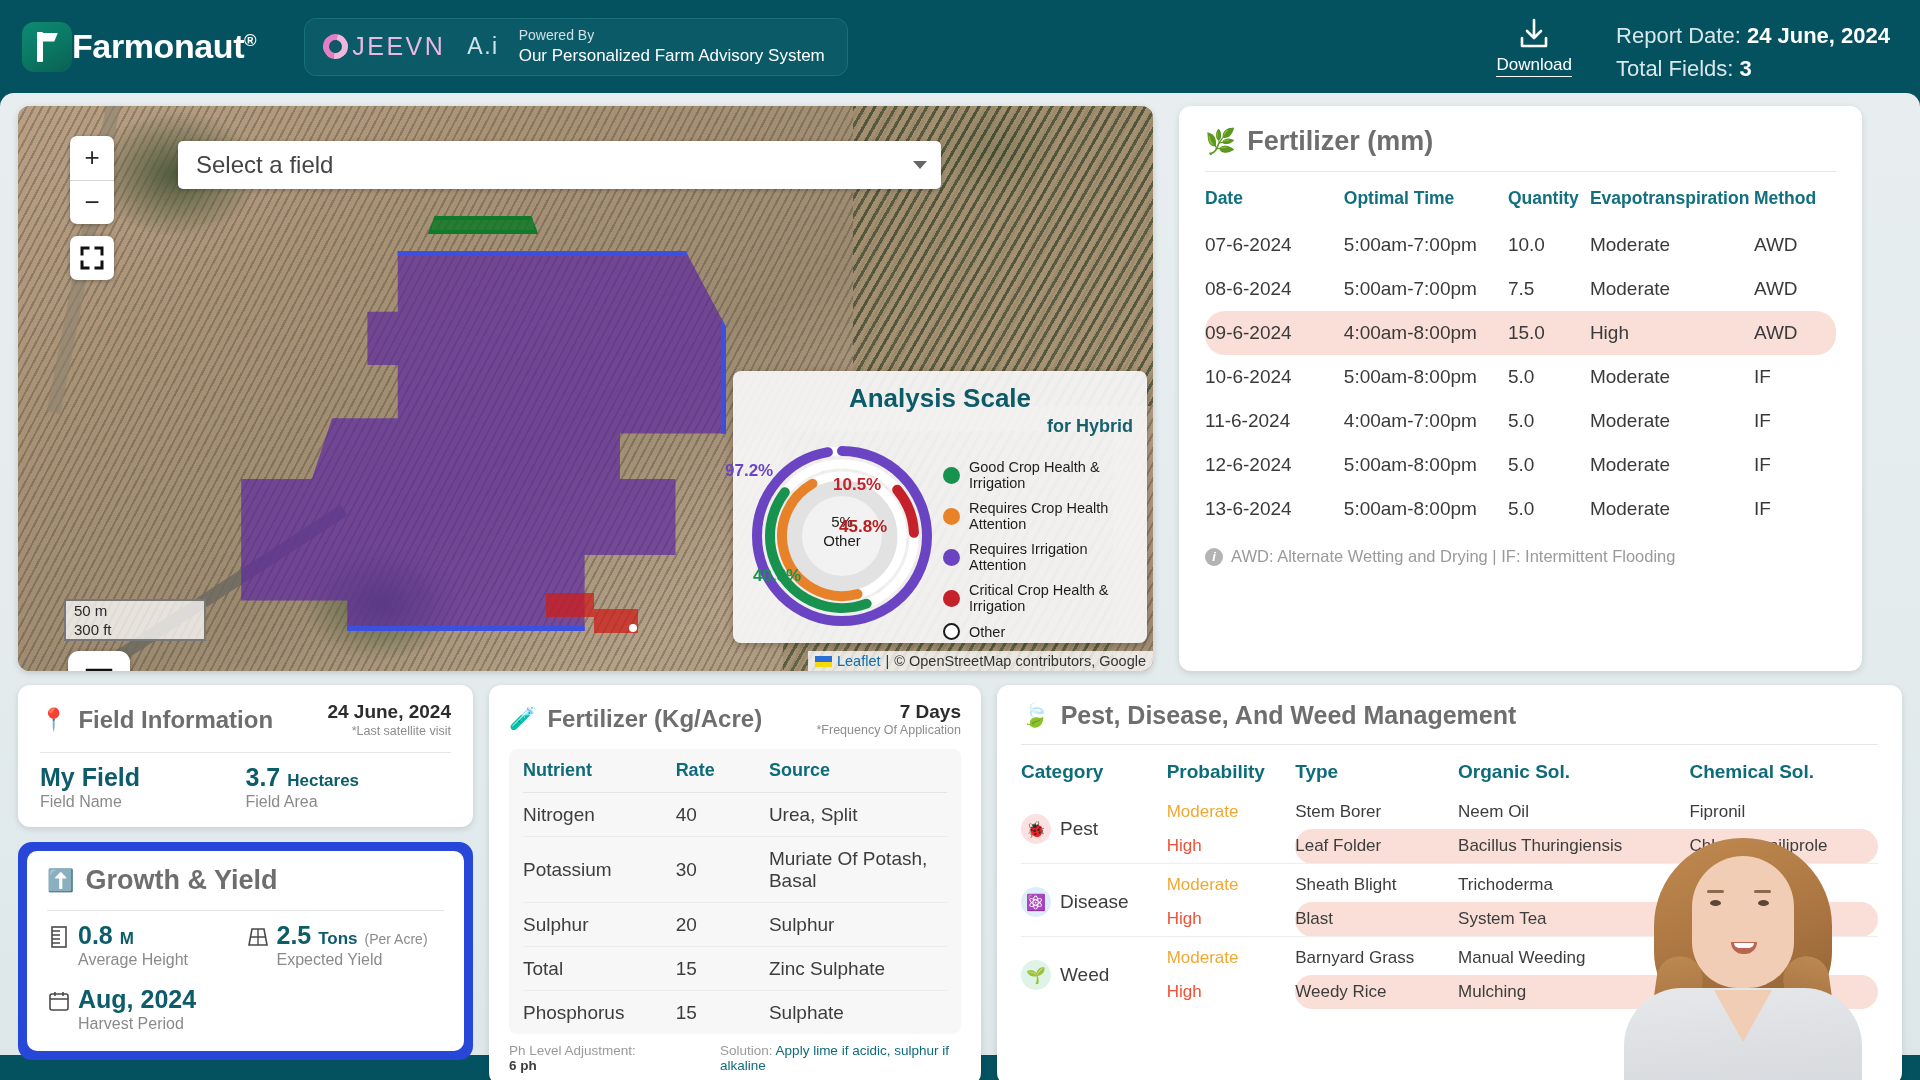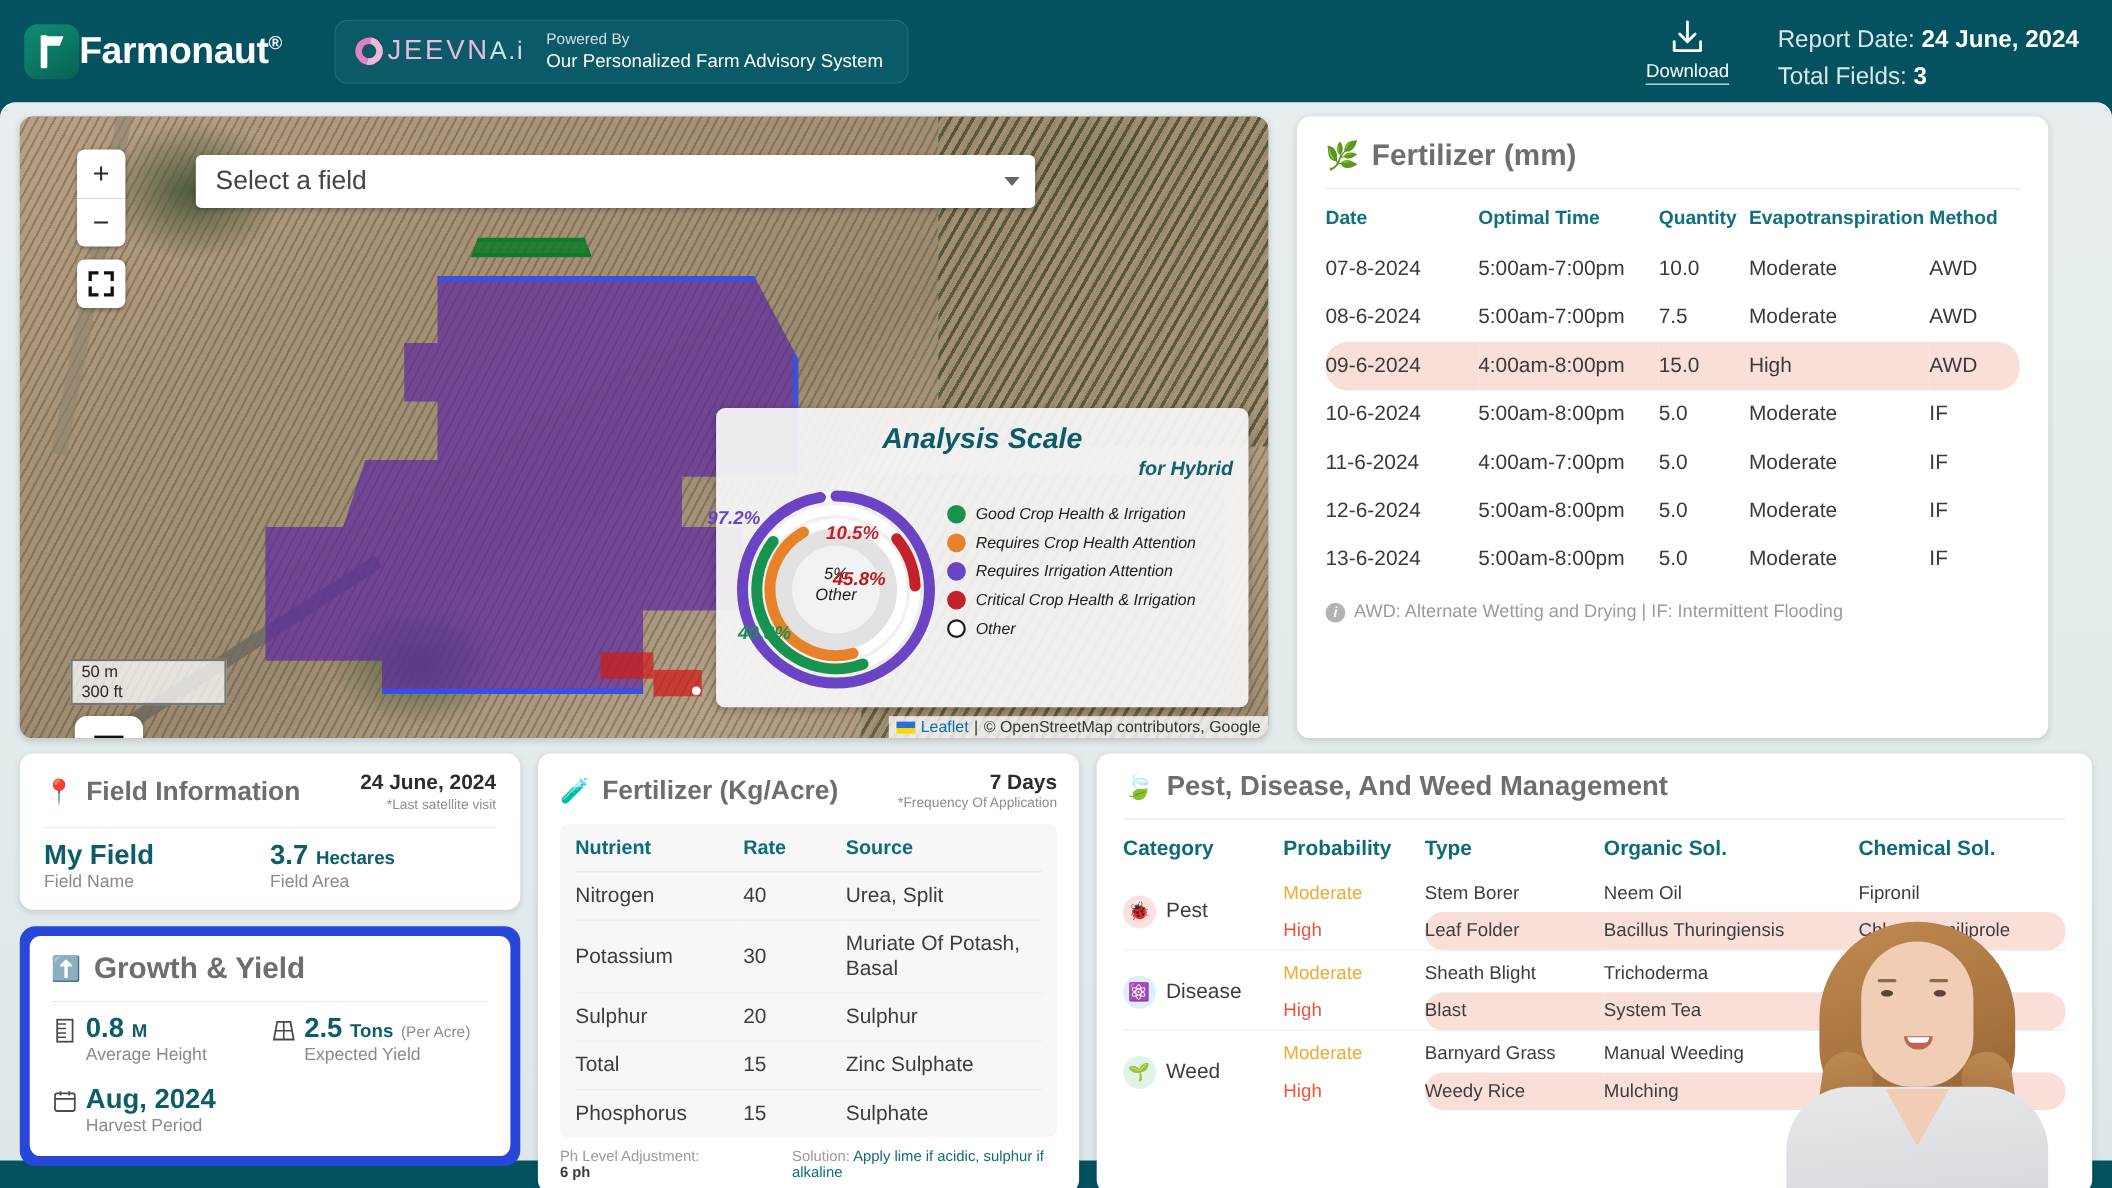--- a/index.html
+++ b/index.html
@@ -43,21 +43,21 @@
   }
   .jeevn-mark { display: flex; align-items: center; }
   .jeevn-ring {
     width: 25px; height: 25px; border-radius: 50%;
     border: 6px solid #e37fc4; border-right-color: #f0b7dd; border-bottom-color: #f0b7dd;
     transform: rotate(-35deg);
   }
   .jeevn-word {
     color: #e9b9e0; font-size: 25px; letter-spacing: 2.5px; margin-left: 4px; font-weight: 500;
   }
-  .jeevn-ai { color: #cfe3ea; font-size: 23px; letter-spacing: 1.5px; margin-left: 0; }
+  .jeevn-ai { color: #cfe3ea; font-size: 23px; letter-spacing: 1.5px; margin-left: 22px; }
   .jeevn-txt { margin-left: 20px; line-height: 1.28; }
   .jeevn-pw { color: #cfe0e4; font-size: 14px; }
   .jeevn-sub { color: #ffffff; font-size: 17px; }
 
   .hdr-right {
     position: absolute; right: 30px; top: 12px; display: flex; align-items: flex-start;
   }
   .download-btn {
     display: flex; flex-direction: column; align-items: center; cursor: pointer; margin-right: 44px;
     padding-top: 6px;
@@ -167,24 +167,23 @@
   .field-select {
     position: absolute; left: 160px; top: 35px; width: 763px; height: 48px; background: #fff;
     border-radius: 5px; box-shadow: 0 1px 4px rgba(0,0,0,.25);
     display: flex; align-items: center; justify-content: space-between; padding: 0 14px 0 18px;
     font-size: 24px; color: #444; cursor: pointer;
   }
   .caret { width: 0; height: 0; border-left: 7px solid transparent; border-right: 7px solid transparent; border-top: 8px solid #666; }
 
   
   .analysis {
-    position: absolute; right: 18px; bottom: 28px; width: 484px; height: 272px;
+    position: absolute; right: 6px; bottom: 28px; width: 414px; height: 272px;
     background: rgba(247,247,247,.93); border-radius: 8px; box-shadow: 0 2px 8px rgba(0,0,0,.25);
     padding: 12px 14px 0 14px;
-    font-style: italic;
   }
   .an-title { text-align: center; color: #0c5b69; font-size: 26px; font-weight: bold; }
   .an-sub { text-align: right; color: #16606d; font-size: 18px; font-weight: bold; margin-top: 2px; }
   .an-body { display: flex; margin-top: 4px; }
   .an-chart { position: relative; width: 190px; height: 190px; }
   .an-legend { margin-left: 6px; padding-top: 18px; }
   .an-leg-row { display: flex; align-items: center; margin-bottom: 9px; }
   .an-dot { width: 17px; height: 17px; border-radius: 50%; margin-right: 9px; flex: none; }
   .an-dot.hollow { background: #fff !important; border: 2.5px solid #1a1a1a; }
   .an-leg-label { font-size: 14.5px; color: #1d1d1d; }
@@ -485,21 +484,21 @@
             <tr>
               <th style="width:22%">Date</th>
               <th style="width:26%">Optimal Time</th>
               <th style="width:13%">Quantity</th>
               <th style="width:26%">Evapotranspiration</th>
               <th style="width:13%">Method</th>
             </tr>
           </thead>
           <tbody>
             <tr>
-              <td>07-8-2024</td>
+              <td>07-6-2024</td>
               <td>5:00am-7:00pm</td>
               <td>10.0</td>
               <td class="mod">Moderate</td>
               <td>AWD</td>
             </tr>
             <tr>
               <td>08-6-2024</td>
               <td>5:00am-7:00pm</td>
               <td>7.5</td>
               <td class="mod">Moderate</td>

